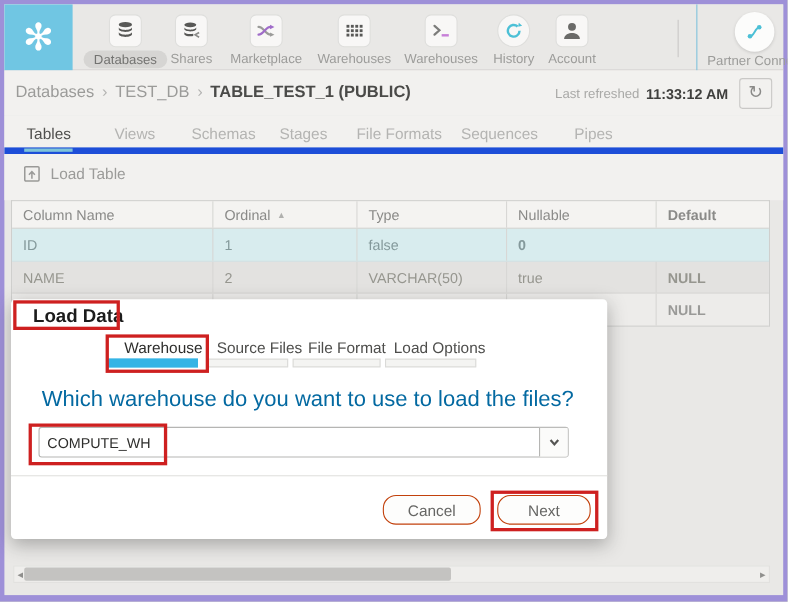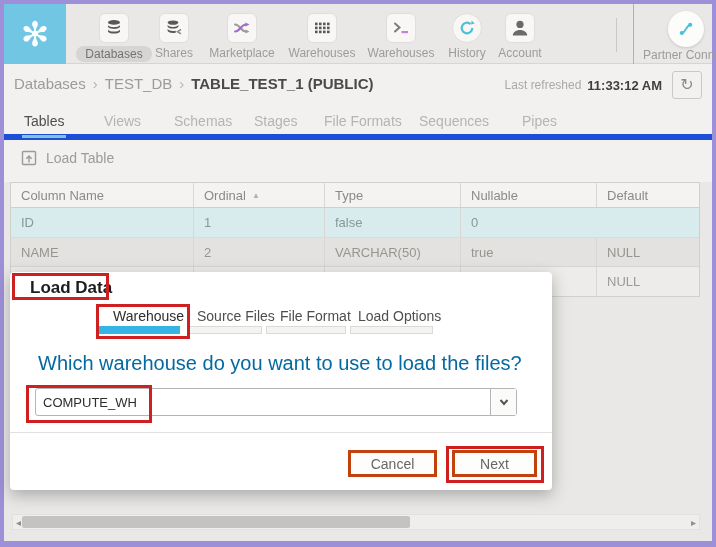--- a/index.html
+++ b/index.html
@@ -40,21 +40,21 @@
 
   
   .loadrow{position:absolute;left:4px;top:140px;width:708px;height:42px;background:#f2f1ef;}
   .load-table-btn{position:absolute;left:16px;top:9px;display:flex;align-items:center;background:none;border:none;cursor:pointer;padding:0;}
   .load-table-btn span{margin-left:8px;font-size:14px;color:#9b9b99;}
 
   
   .datatable{position:absolute;left:10px;top:182px;width:690px;border:1px solid #cfcfcd;border-bottom:none;font-size:13px;}
   .tr{display:flex;width:100%;}
   .td,.th{padding:0 0 0 10px;display:flex;align-items:center;border-right:1px solid #d8d7d5;overflow:hidden;white-space:nowrap;}
-  .c0{width:183px;}.c1{width:131px;}.c2{width:136px;}.c3{width:136px;}.c4{width:102px;border-right:none;}
+  .c0{width:183px;}.c1{width:131px;}.c2{width:136px;}.c3{width:136px;}.c4{width:102px;border-right:none;font-weight:bold;}
   .thead{height:25px;background:#f4f3f1;color:#8a8a88;border-bottom:1px solid #cfcfcd;}
   .row-a{height:30px;background:#d8ecee;color:#84999b;border-bottom:1px solid #cfe0e2;}
   .row-b{height:29px;background:#e3e2e0;color:#96968f;border-bottom:1px solid #d5d4d2;}
   .row-c{height:30px;background:#edecea;color:#9a9a98;border-bottom:1px solid #d0d0ce;}
   .sort{font-size:8px;color:#b0b0ae;margin-left:6px;}
 
   
   .hscroll{position:absolute;left:12px;top:514px;width:688px;height:16px;background:#efeeec;border:1px solid #e2e1df;}
   .hscroll .arr{position:absolute;top:1px;font-size:10px;color:#8f8f8d;line-height:13px;cursor:pointer;}
   .hscroll .arr.left{left:3px;}
@@ -66,21 +66,21 @@
   .modal-title{position:absolute;left:20px;top:6px;margin:0;font-size:17px;font-weight:bold;color:#1c1c1c;}
   .step-label{position:absolute;top:36px;font-size:14px;color:#4e4e4c;white-space:nowrap;cursor:pointer;}
   .step-label.active{color:#2e2e2c;}
   .step-bar{position:absolute;top:54px;height:8px;background:#f4f4f2;border:1px solid #dadad8;}
   .step-bar.active{background:#36b4e5;border:1px solid #36b4e5;}
   .question{position:absolute;left:28px;top:80px;margin:0;font-size:20px;color:#0369a1;}
   .select{position:absolute;left:25px;top:116px;width:482px;height:28px;background:#fff;border:1px solid #b5b5b3;border-radius:3px;cursor:pointer;}
   .select-value{position:absolute;left:7px;top:6px;font-size:13px;color:#2e2e2c;}
   .select-arrow{position:absolute;right:0;top:0;width:26px;height:26px;border-left:1px solid #b5b5b3;background:#fbfbfa;display:flex;align-items:center;justify-content:center;}
   .modal-divider{position:absolute;left:0;top:160px;width:100%;height:1px;background:#e2e1df;}
-  .btn{position:absolute;top:178px;height:27px;background:#fdfdfc;border:3px solid #c2410c;border-radius:0;font-size:14px;color:#666664;cursor:pointer;padding:0;}
+  .btn{position:absolute;top:178px;height:27px;background:#fdfdfc;border:1px solid #c2410c;border-radius:12px;font-size:14px;color:#666664;cursor:pointer;padding:0;}
   .btn.cancel{left:338px;width:89px;}
   .btn.next{left:442px;width:85px;}
 
   
   .anno{position:absolute;border:3px solid #ce2020;z-index:9;pointer-events:none;}
 </style>
 </head>
 <body>
 
 <div id="app">

